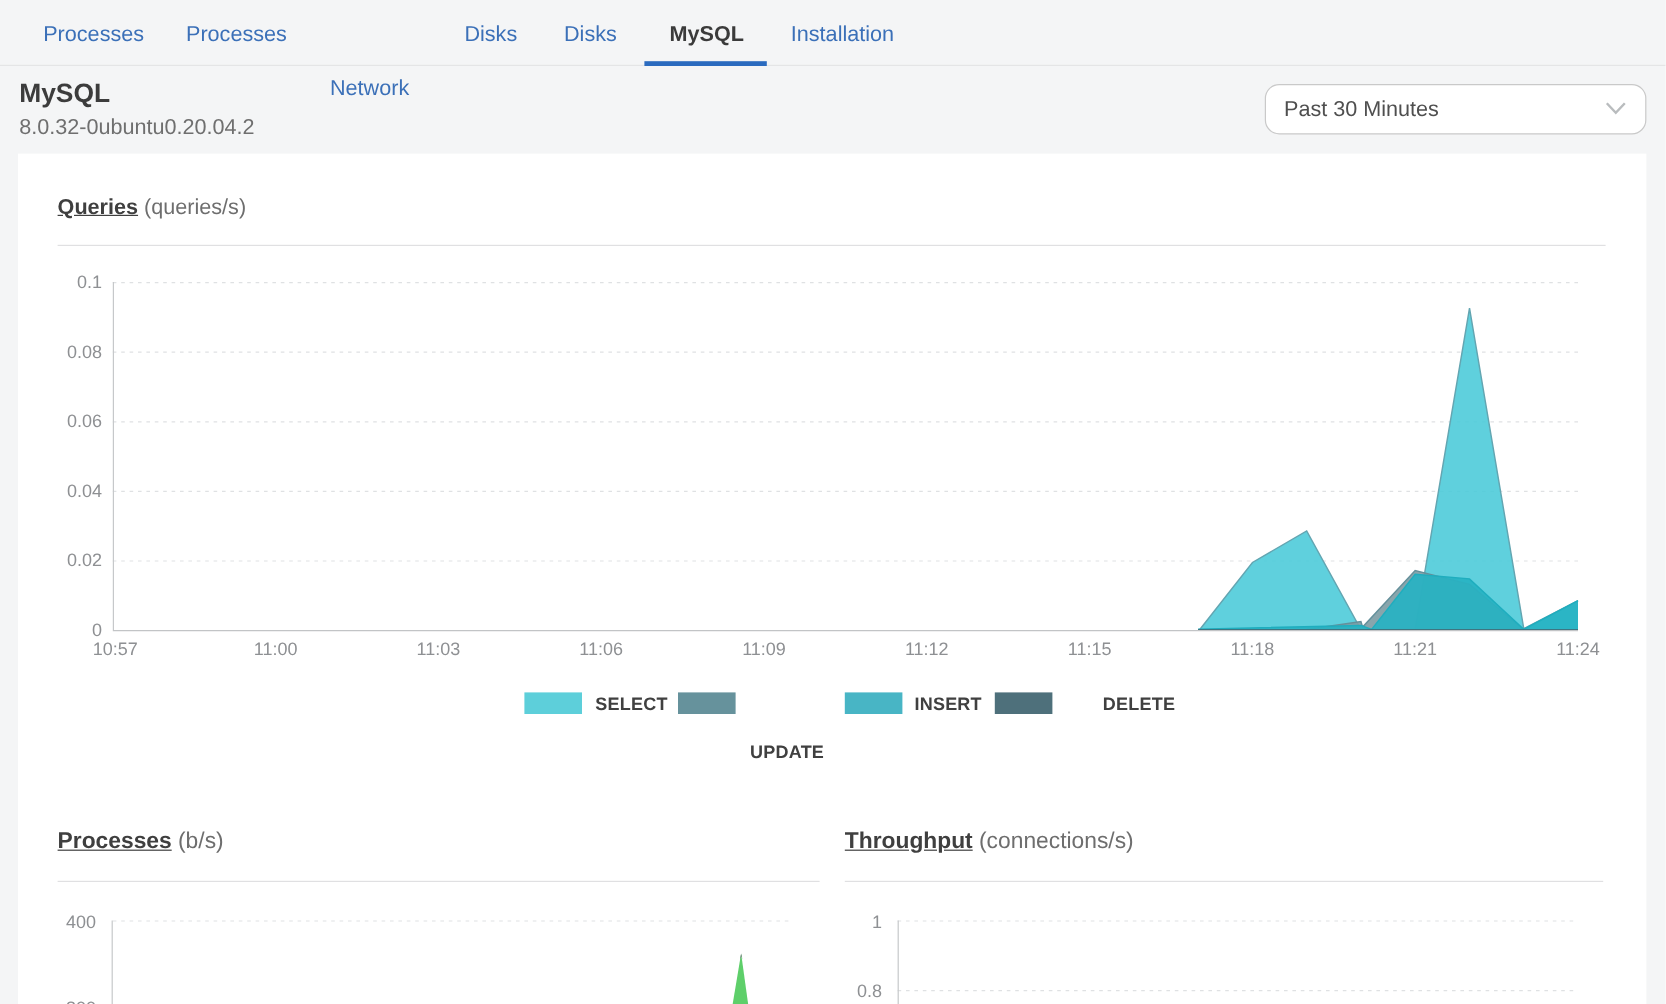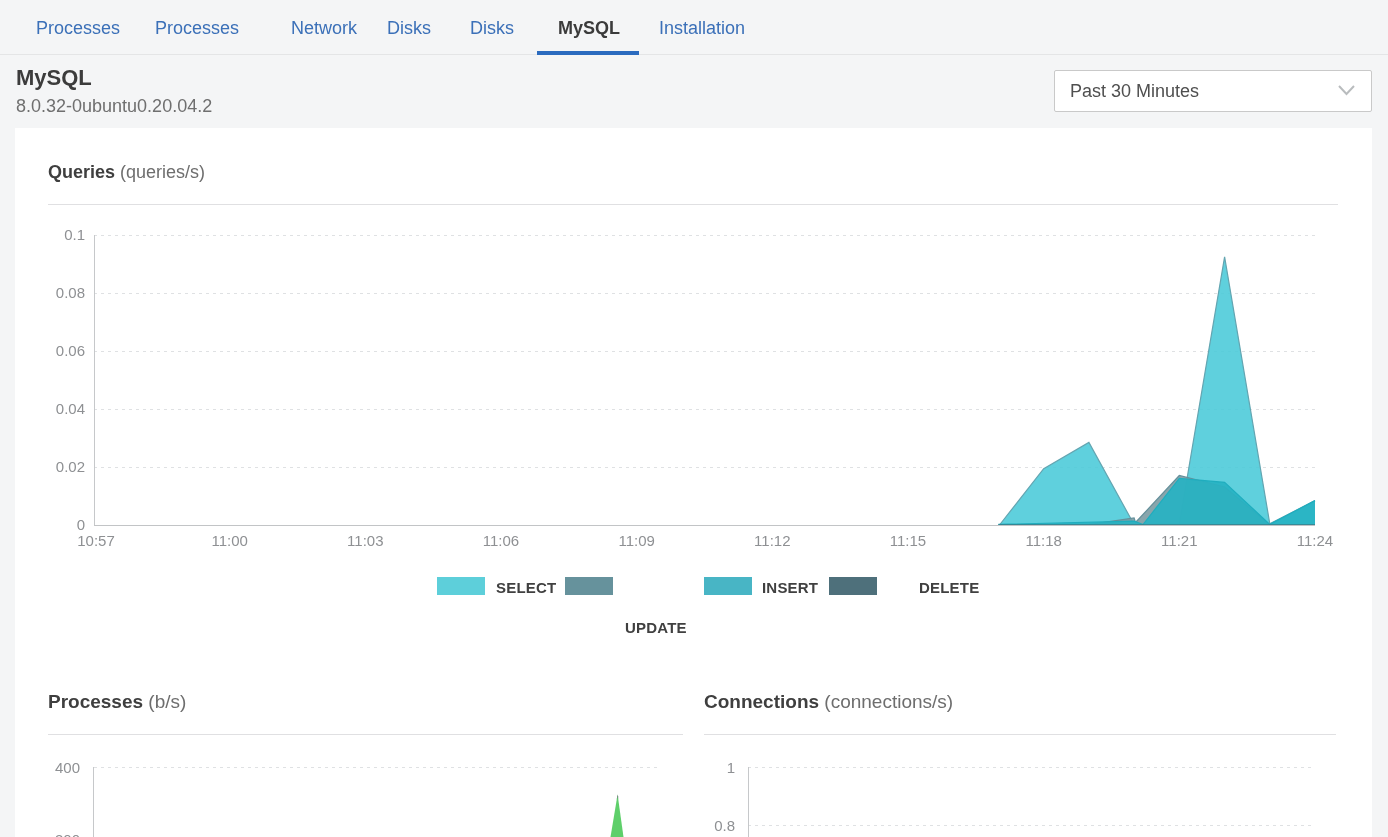--- a/index.html
+++ b/index.html
@@ -10,36 +10,36 @@
   }
   .abs{position:absolute;}
   
   .tabbar{left:0;top:0;width:1388px;height:54px;border-bottom:1px solid #e4e5e6;background:#f4f5f6;}
   .tab{position:absolute;top:18px;font-size:18px;color:#3b70b8;white-space:nowrap;}
   .tab.active{color:#3b3b3b;font-weight:bold;}
   .underline{position:absolute;left:537px;top:51px;width:102px;height:4px;background:#2b6bbf;}
   
   .h1{left:16px;top:65px;font-size:22px;font-weight:bold;color:#3c3c3c;}
   .sub{left:16px;top:96px;font-size:18px;color:#6f6f6f;}
-  .select{left:1054px;top:70px;width:316px;height:40px;background:#fff;border:1px solid #c9c9c9;border-radius:2px;}
+  .select{left:1054px;top:70px;width:316px;height:40px;background:#fff;border:1px solid #c9c9c9;border-radius:12px;}
   .select .txt{position:absolute;left:15px;top:10px;font-size:18px;color:#4f4f4f;}
   
   .card{left:15px;top:128px;width:1357px;height:709px;background:#ffffff;}
   .ctitle{font-size:18px;color:#6e6e6e;white-space:nowrap;}
-  .ctitle b{color:#3f3f3f;}
+  .ctitle b{color:#3f3f3f;text-decoration:underline;}
   .hr{height:1px;background:#e0e0e2;}
   .legend{font-size:15px;font-weight:bold;color:#404040;letter-spacing:0.2px;}
   .sw{position:absolute;top:577px;width:48px;height:18px;}
 </style>
 </head>
 <body>
   <div class="abs tabbar"></div>
   <div class="tab" style="left:36px;">Processes</div>
   <div class="tab" style="left:155px;">Processes</div>
-  <div class="tab" style="left:291px;">Network</div>
+  <div class="tab" style="left:275px;margin-top:45px;">Network</div>
   <div class="tab" style="left:387px;">Disks</div>
   <div class="tab" style="left:470px;">Disks</div>
   <div class="tab active" style="left:558px;">MySQL</div>
   <div class="tab" style="left:659px;">Installation</div>
   <div class="abs underline"></div>
 
   <div class="abs h1">MySQL</div>
   <div class="abs sub">8.0.32-0ubuntu0.20.04.2</div>
   <div class="abs select">
     <span class="txt">Past 30 Minutes</span>
@@ -104,21 +104,21 @@
   <div class="abs hr" style="left:48px;top:734px;width:635px;"></div>
   <svg class="abs" style="left:48px;top:745px;" width="635" height="92" viewBox="0 0 635 92">
     <line x1="46" y1="22.5" x2="612" y2="22.5" stroke="#dfe1e3" stroke-width="1" stroke-dasharray="3 4"></line>
     <text x="32" y="28" font-size="15" fill="#8e9093" text-anchor="end">400</text>
     <text x="32" y="100" font-size="15" fill="#8e9093" text-anchor="end">300</text>
     <polygon points="562.5,92 569.6,49.5 575.5,92" fill="#5ecf6a"></polygon>
     <polygon points="568.6,55 569.6,49.5 570.6,55 570.2,51" fill="#6b7277"></polygon>
     <line x1="45.5" y1="22" x2="45.5" y2="92" stroke="#c6c8ca" stroke-width="1"></line>
   </svg>
 
-  <div class="abs ctitle" style="left:704px;top:691px;font-size:19px;"><b>Connections</b> (connections/s)</div>
+  <div class="abs ctitle" style="left:704px;top:691px;font-size:19px;"><b>Throughput</b> (connections/s)</div>
   <div class="abs hr" style="left:704px;top:734px;width:632px;"></div>
   <svg class="abs" style="left:704px;top:745px;" width="632" height="92" viewBox="0 0 632 92">
     <g stroke="#dfe1e3" stroke-width="1" stroke-dasharray="3 4">
       <line x1="44" y1="22.5" x2="608" y2="22.5"></line>
       <line x1="44" y1="80.5" x2="608" y2="80.5"></line>
     </g>
     <g font-size="15" fill="#8e9093" text-anchor="end">
       <text x="31" y="28">1</text>
       <text x="31" y="86">0.8</text>
     </g>

